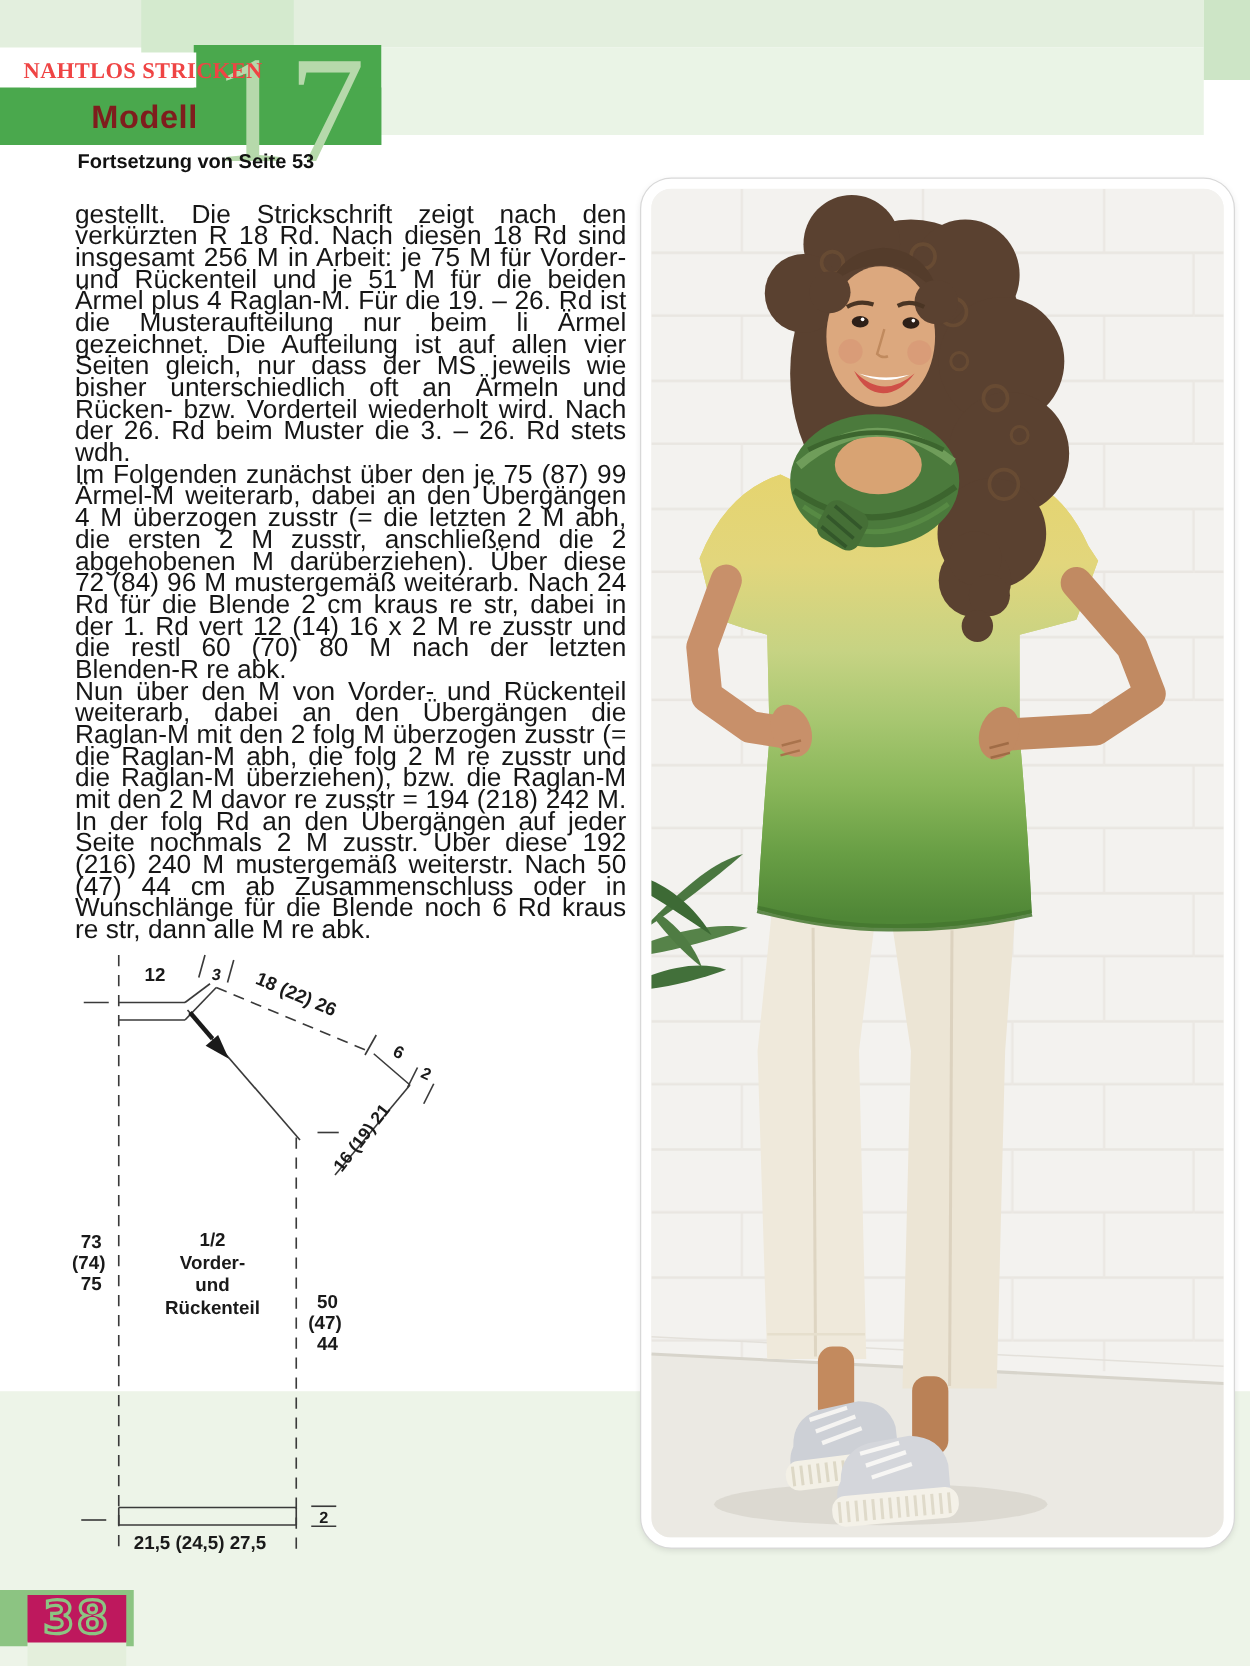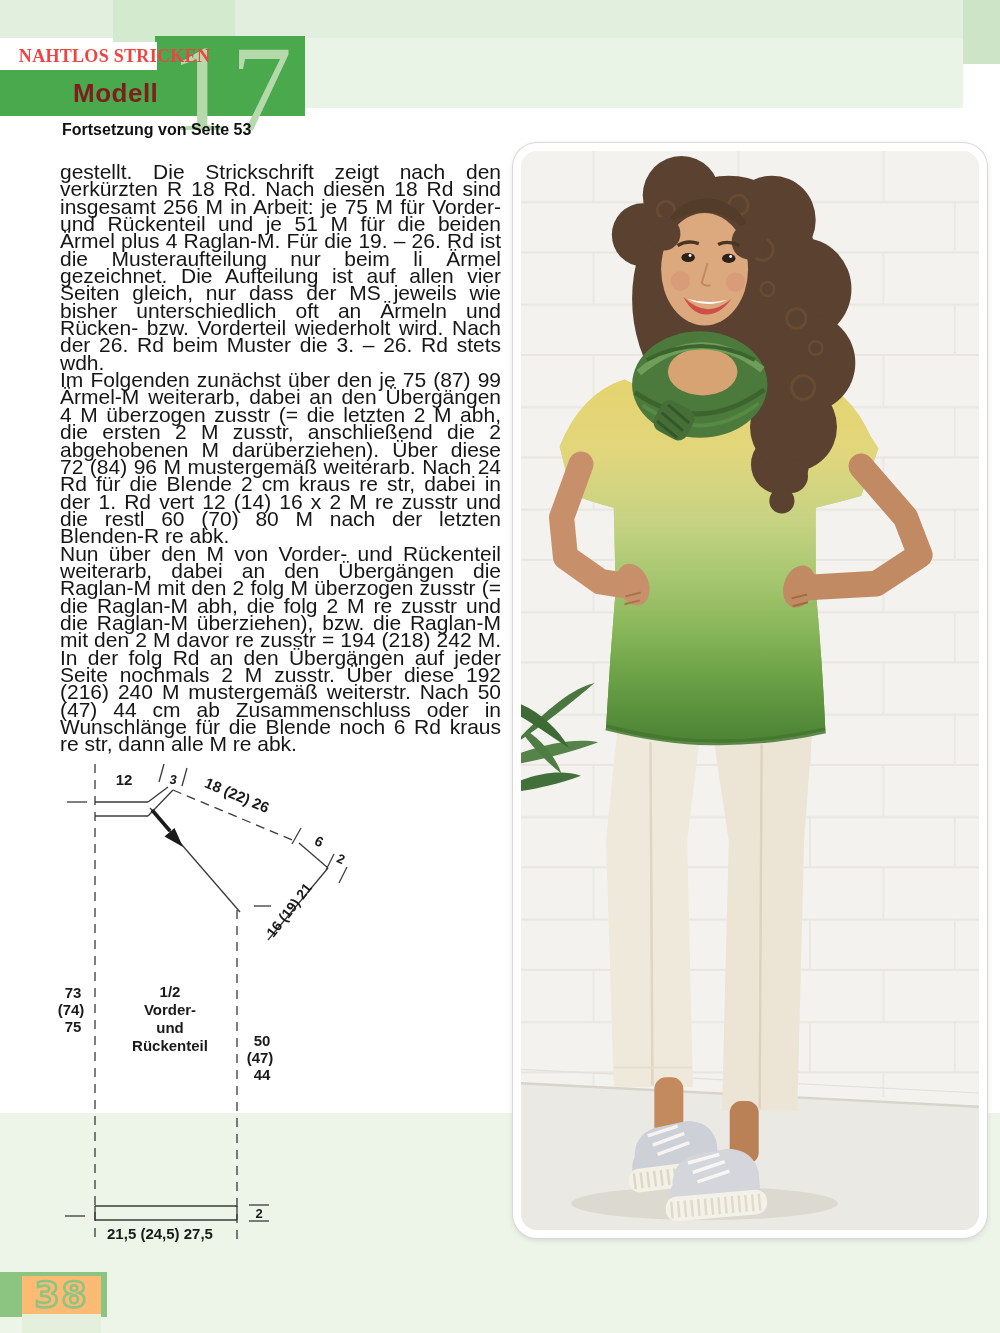--- a/index.html
+++ b/index.html
@@ -37,21 +37,21 @@
       border:8px solid #ffffff;border-radius:24px;
       box-shadow:0 0 0 1px #d8d8d8,0 2px 6px rgba(0,0,0,.12);overflow:hidden;}
   .photo svg{display:block;width:458px;height:1079px;}
 
   
   .diagram{left:40px;top:750px;width:340px;height:500px;font-weight:bold;}
   .diagram text{font-family:"Liberation Sans",sans-serif;fill:#1a1a1a;}
 
   
   .pn-band{left:0;top:1272px;width:107px;height:45px;background:#8cc482;}
-  .pn-inner{left:22px;top:1276px;width:79px;height:38px;background:#fdba74;
+  .pn-inner{left:22px;top:1276px;width:79px;height:38px;background:#be185d;
       display:flex;align-items:center;justify-content:center;}
   .pn-tail{left:22px;top:1313px;width:79px;height:20px;background:#e4efdc;}
   .pn-digits{font-family:"DejaVu Sans",sans-serif;font-weight:700;font-size:36px;
       letter-spacing:2px;color:transparent;-webkit-text-stroke:2.5px #8cc482;line-height:1;}
 </style>
 </head>
 <body>
 
 <div class="abs band1"></div>
 <div class="abs band2"></div>

